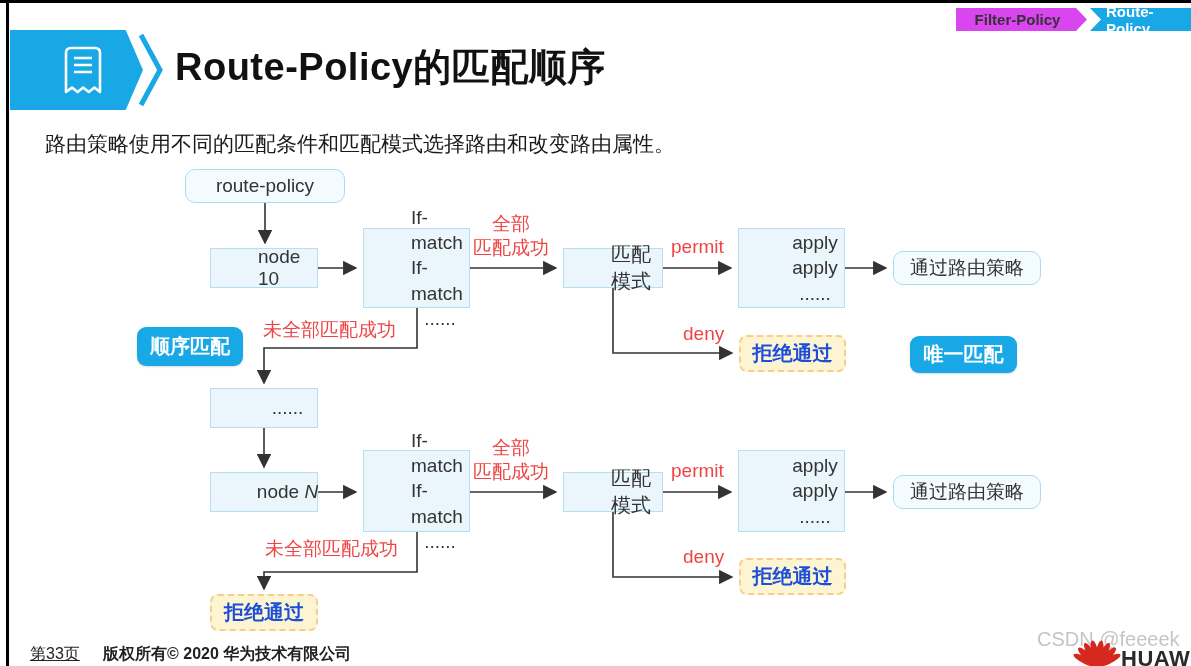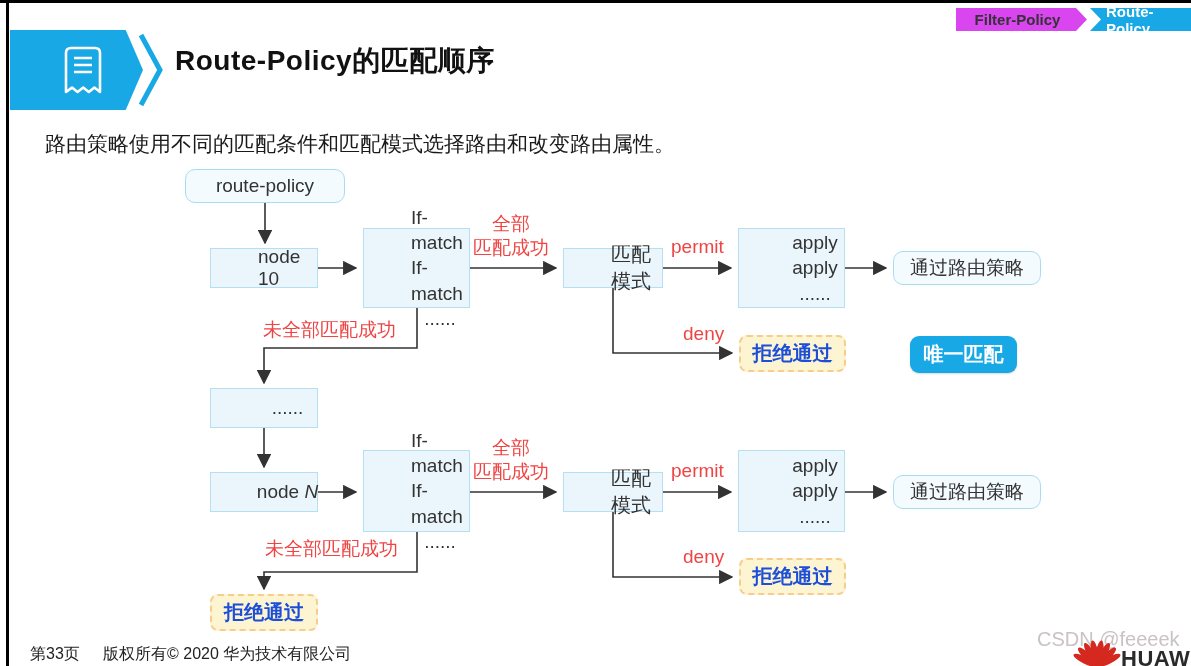--- a/index.html
+++ b/index.html
@@ -11,21 +11,21 @@
   .frame-left{position:absolute;left:6px;top:0;width:3px;height:666px;background:#000;}
 
   
   .title-badge{
     position:absolute;left:10px;top:30px;width:133px;height:80px;background:#18a8e6;
     clip-path:polygon(0 0,87% 0,100% 50%,87% 100%,0 100%);
   }
   .title-badge svg{position:absolute;left:52px;top:15px;}
   .title-chevron{position:absolute;left:137px;top:32px;}
   .page-title{
-    position:absolute;left:175px;top:42px;font-size:28px;font-weight:bold;color:#111;
+    position:absolute;left:175px;top:42px;font-size:38px;font-weight:bold;color:#111;
     letter-spacing:.5px;
     text-align:right;
   }
 
   
   .bc-gray{
     position:absolute;left:956px;top:8px;width:131px;height:23px;background:#d946ef;
     clip-path:polygon(0 0,calc(100% - 11px) 0,100% 50%,calc(100% - 11px) 100%,0 100%);
     display:flex;align-items:center;justify-content:center;
     font-size:15px;font-weight:600;color:#333;padding-right:8px;box-sizing:border-box;
@@ -49,22 +49,22 @@
        box-shadow:0 1px 2px rgba(0,0,0,.15);}
   .reject{background:#fdf5d2;border:2px dashed #f6cd8d;border-radius:8px;color:#1d4ed8;
           font-weight:bold;font-size:20px;}
   .lbl{position:absolute;color:#ef4444;font-size:19px;z-index:2;}
   .lbl.center{text-align:center;line-height:1.25;}
   .italic{font-style:italic;}
 
   #connectors{position:absolute;left:0;top:0;z-index:1;}
 
   
-  .footer-page{position:absolute;left:30px;top:644px;font-size:16px;color:#222;font-weight:500;}
-  .footer-copy{position:absolute;left:103px;top:644px;font-size:16px;color:#222;font-weight:400;}
+  .footer-page{position:absolute;left:30px;top:644px;font-size:16px;color:#222;font-weight:500;text-decoration:underline;}
+  .footer-copy{position:absolute;left:103px;top:644px;font-size:16px;color:#222;font-weight:700;}
 
   .watermark{position:absolute;left:1037px;top:628px;font-size:20px;color:#c9c2c6;z-index:3;}
   .hw-logo{position:absolute;left:1072px;top:637px;z-index:4;}
   .hw-text{position:absolute;left:1121px;top:646px;font-size:22px;font-weight:bold;
            color:#2a2a2a;letter-spacing:.5px;z-index:4;}
 </style>
 </head>
 <body>
 
 <div id="stage">
@@ -129,20 +129,21 @@
   <div class="box sq multi" style="left:738px;top:228px;width:107px;height:80px;">
     <span>apply</span>
     <span>apply</span>
     <span>......</span>
   </div>
   <div class="box rd" style="left:893px;top:251px;width:148px;height:34px;">通过路由策略</div>
   <div class="lbl" style="left:683px;top:323px;">deny</div>
   <div class="box reject" style="left:739px;top:335px;width:107px;height:37px;">拒绝通过</div>
   <div class="lbl" style="left:263px;top:317px;">未全部匹配成功</div>
 
+  <div class="box btn" style="left:137px;top:327px;width:106px;height:39px;">顺序匹配</div>
   <div class="box btn" style="left:910px;top:336px;width:107px;height:37px;">唯一匹配</div>
 
   <div class="box sq" style="left:210px;top:388px;width:108px;height:40px;">......</div>
   <div class="box sq" style="left:210px;top:472px;width:108px;height:40px;">
     <span><span>node</span>&nbsp;<span class="italic">N</span></span>
   </div>
   <div class="box sq multi" style="left:363px;top:450px;width:107px;height:82px;">
     <span>If-match</span>
     <span>If-match</span>
     <span>......</span>

